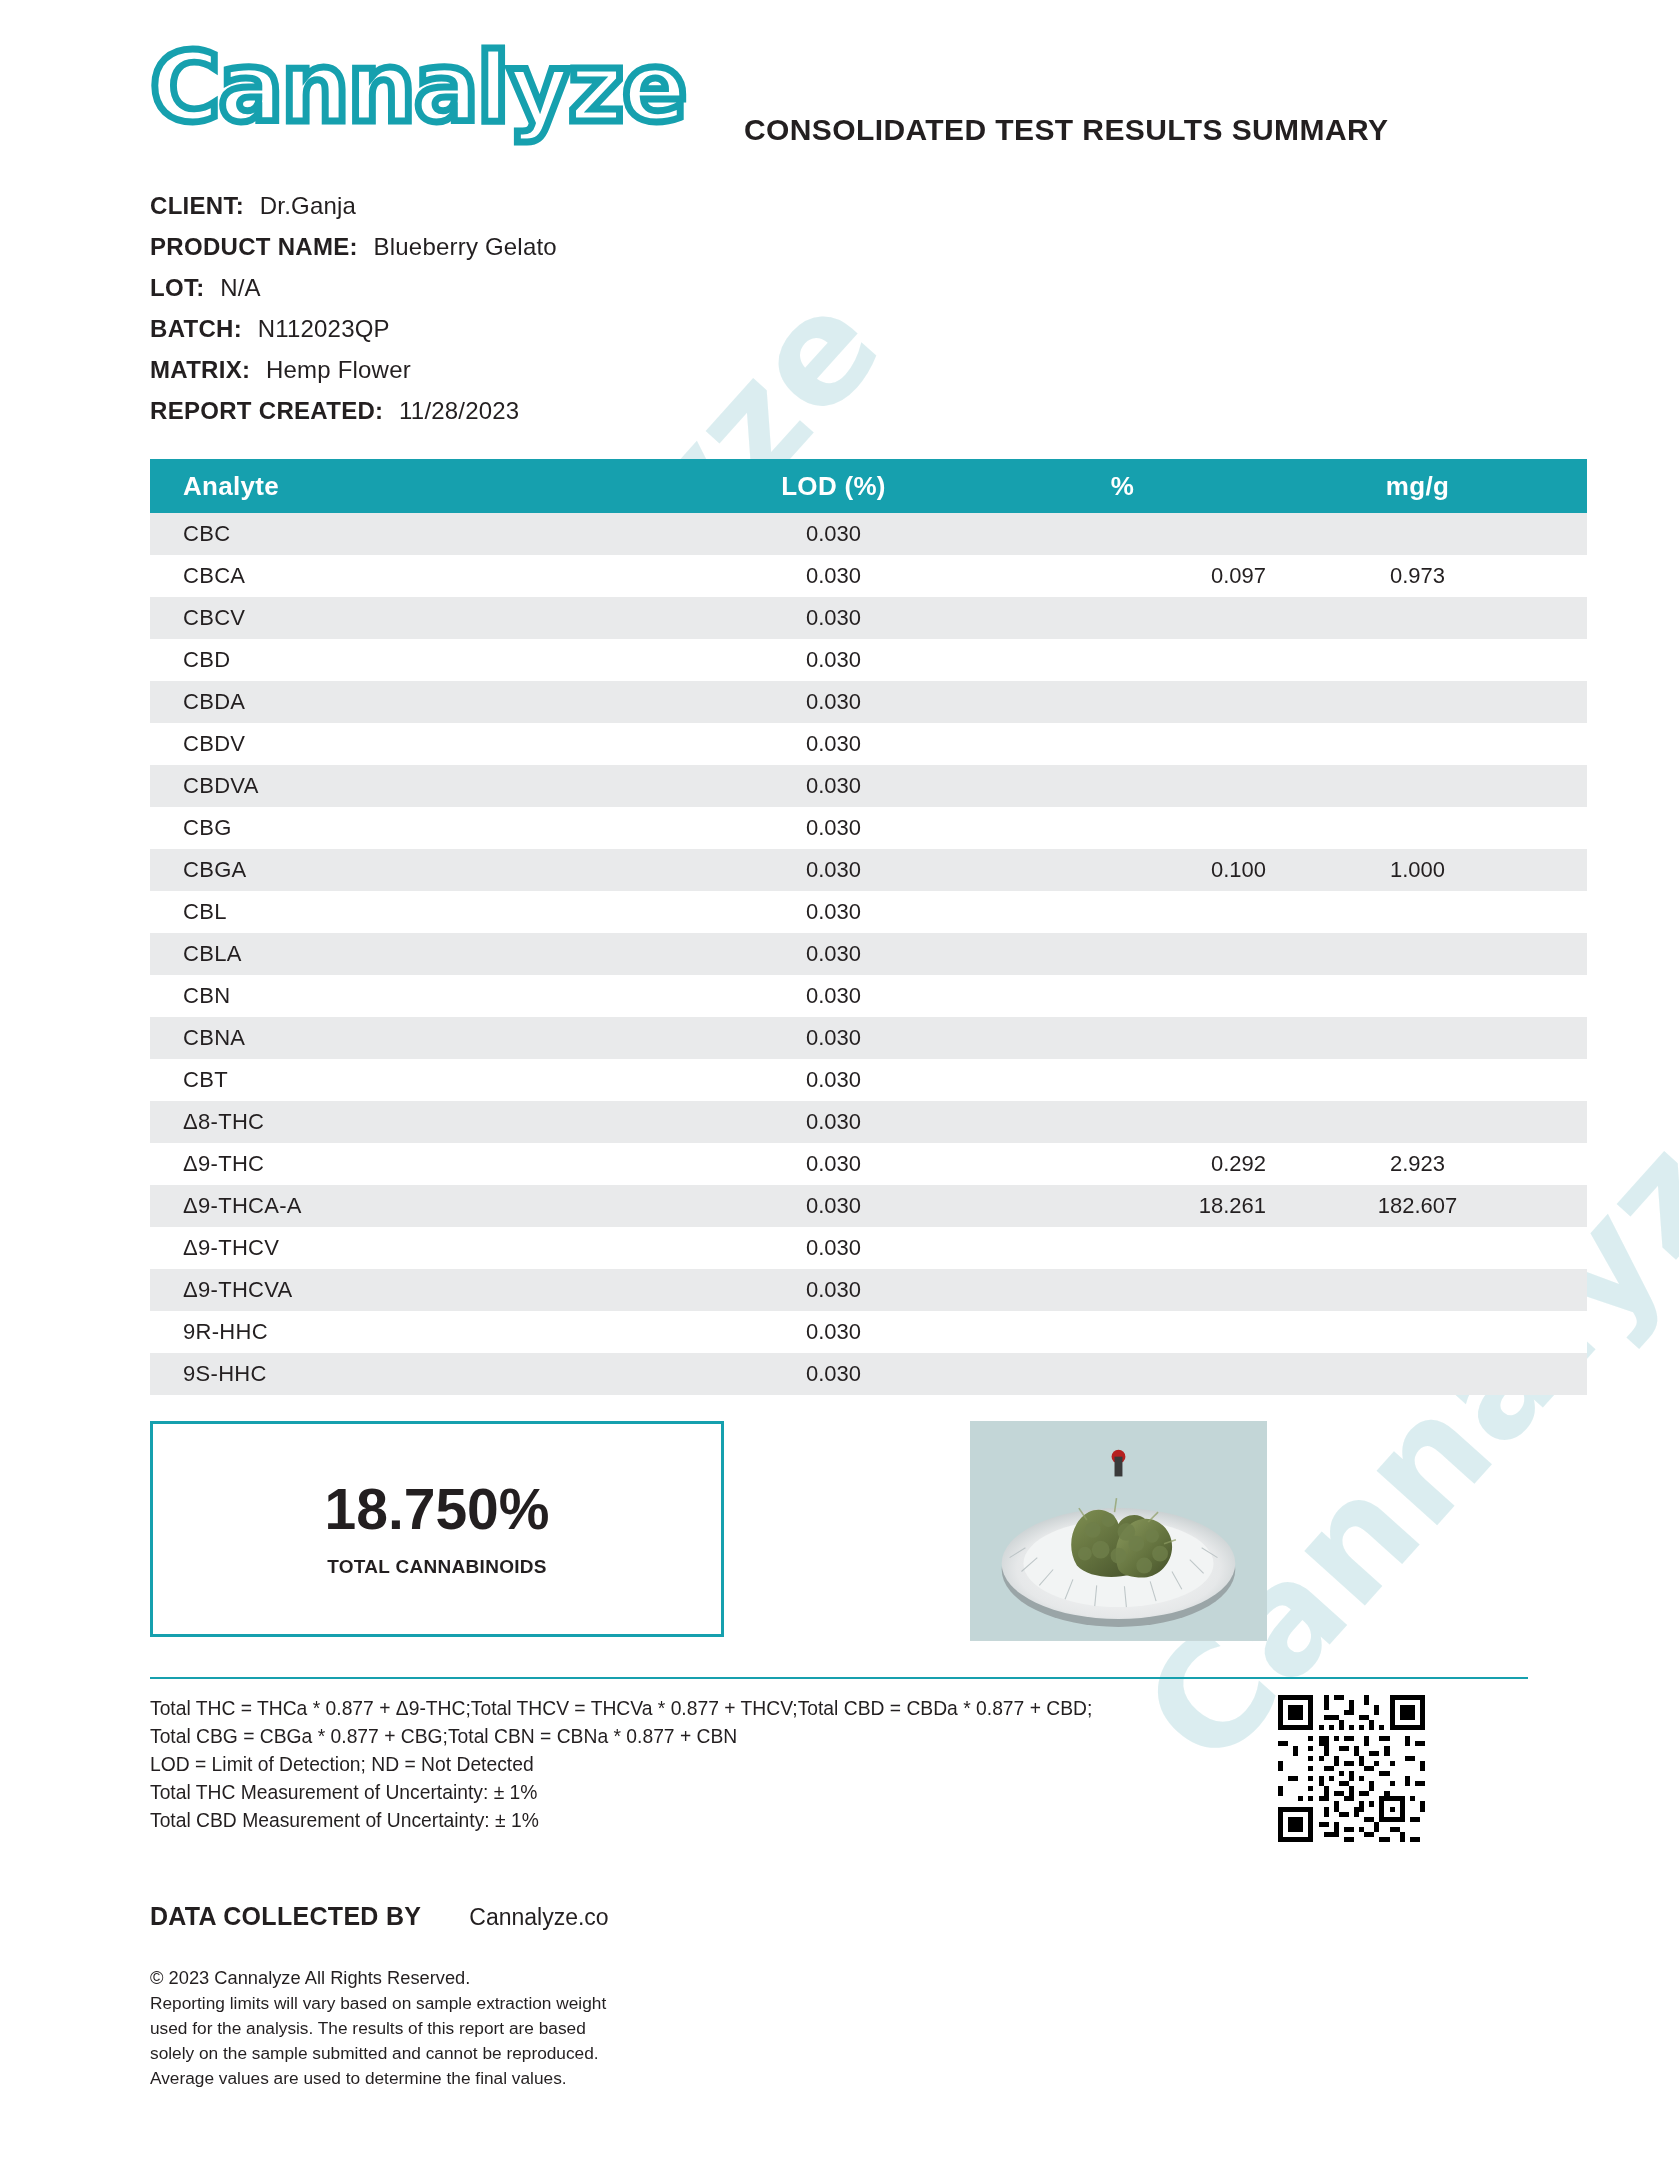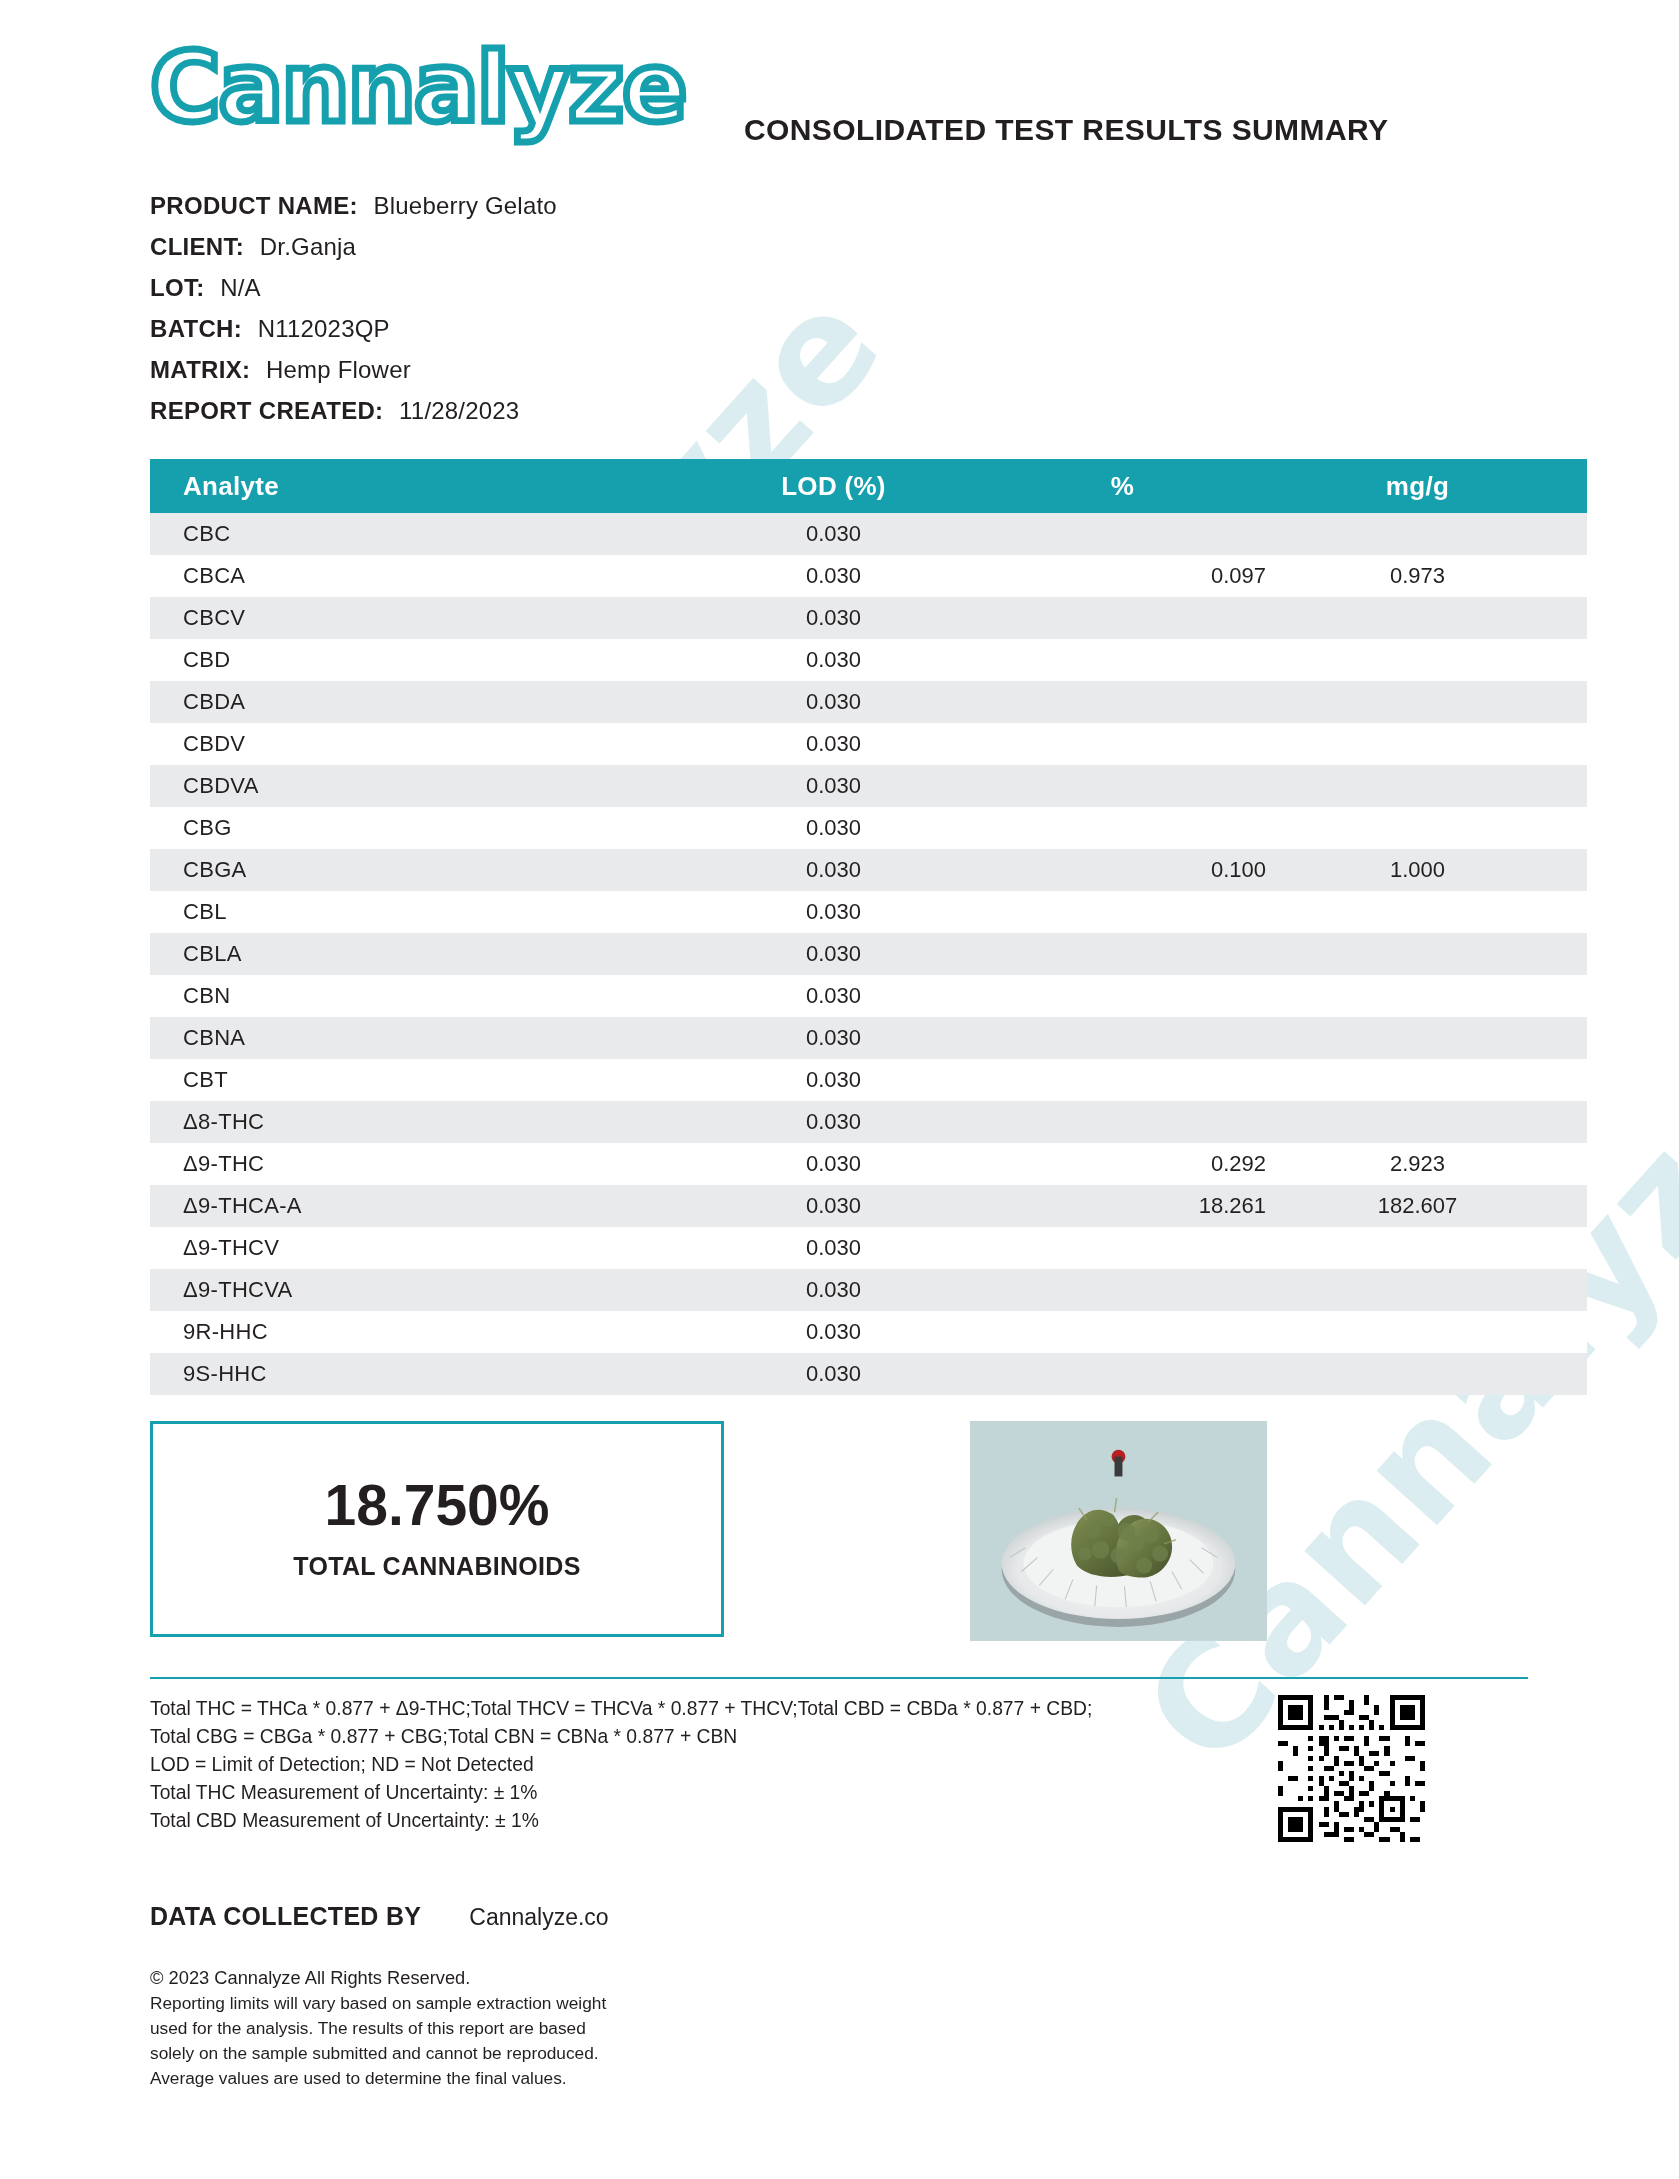--- a/index.html
+++ b/index.html
@@ -140,21 +140,21 @@
     justify-content: center;
   }
   .total-value {
     font-size: 57px;
     font-weight: 700;
     letter-spacing: 0px;
     line-height: 1;
     font-family: "Liberation Sans", sans-serif;
   }
   .total-label {
-    font-size: 25px;
+    font-size: 19px;
     font-weight: 700;
     margin-top: 18px;
     letter-spacing: 0.3px;
   }
   .sample-img-wrap {
     margin-left: 246px;
     width: 297px;
     height: 220px;
     overflow: hidden;
     position: relative;
@@ -244,26 +244,26 @@
       <div class="logo">
         <svg width="574" height="119" viewBox="0 0 580 120" xmlns="http://www.w3.org/2000/svg">
           <text x="0" y="92" font-family="DejaVu Sans, sans-serif" font-size="97" font-weight="700" fill="none" stroke="#16a0ae" stroke-width="7" letter-spacing="-2">Cannalyze</text>
         </svg>
       </div>
       <div class="report-title">CONSOLIDATED TEST RESULTS SUMMARY</div>
     </div>
 
     <div class="meta">
       <div class="meta-row">
+        <span class="meta-label">CLIENT:</span>
+        <span class="meta-value">Dr.Ganja</span>
+      </div>
+      <div class="meta-row">
         <span class="meta-label">PRODUCT NAME:</span>
         <span class="meta-value">Blueberry Gelato</span>
-      </div>
-      <div class="meta-row">
-        <span class="meta-label">CLIENT:</span>
-        <span class="meta-value">Dr.Ganja</span>
       </div>
       <div class="meta-row">
         <span class="meta-label">LOT:</span>
         <span class="meta-value">N/A</span>
       </div>
       <div class="meta-row">
         <span class="meta-label">BATCH:</span>
         <span class="meta-value">N112023QP</span>
       </div>
       <div class="meta-row">

